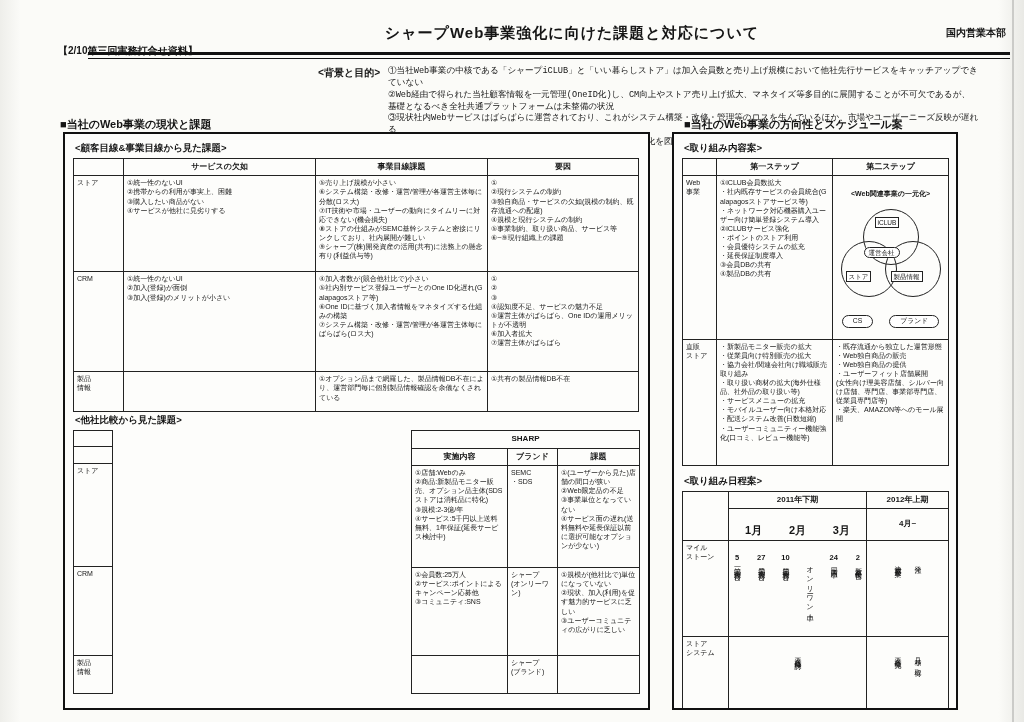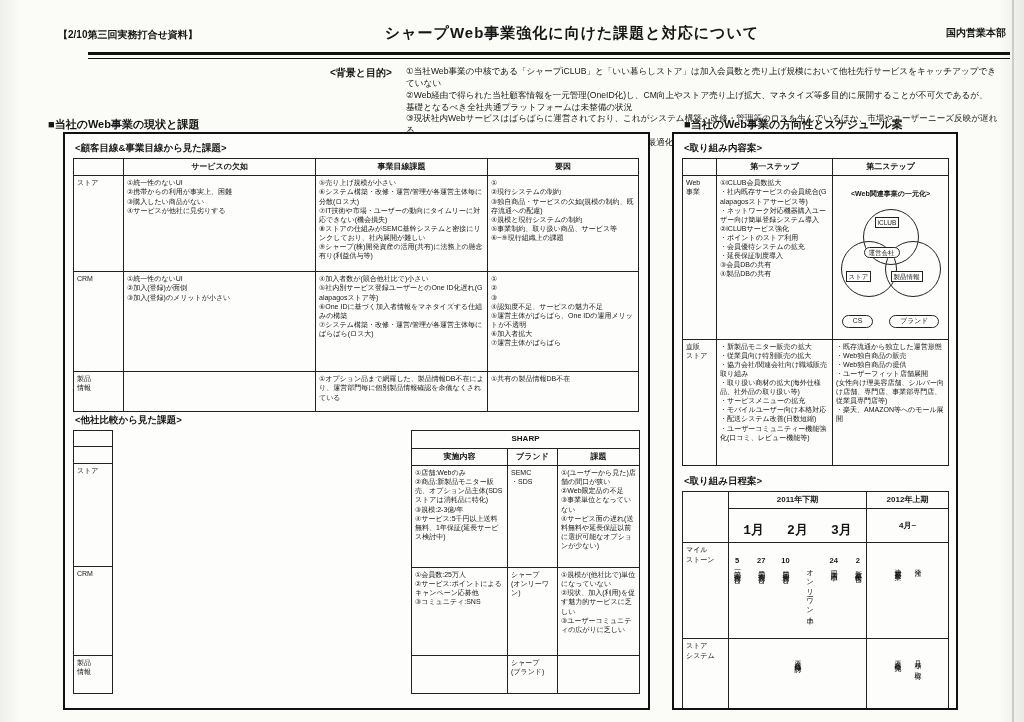--- a/index.html
+++ b/index.html
@@ -9,29 +9,29 @@
     font-family:"Liberation Sans","DejaVu Sans",sans-serif;
     color:#151515;
     -webkit-font-smoothing:antialiased;
   }
   .page{
     position:absolute;left:0;top:0;width:1024px;height:722px;
     background:linear-gradient(90deg,#eeeeea 0%,#fbfbf8 2%,#fbfbf8 97.5%,#e9e9e5 100%);
     overflow:hidden;
   }
   .scan-streak{position:absolute;top:0;bottom:0;left:1012px;width:2px;background:rgba(90,90,90,.25);}
-  .doc-tag{position:absolute;left:58px;top:28px;font-size:10px;font-weight:bold;}
+  .doc-tag{position:absolute;left:58px;top:44px;font-size:10px;font-weight:bold;}
   .doc-title{position:absolute;left:120px;right:0;top:24px;text-align:center;font-size:15px;font-weight:bold;letter-spacing:1px;}
   .doc-org{position:absolute;right:18px;top:26px;font-size:10px;font-weight:bold;text-align:right;}
   .header-rule{position:absolute;left:88px;top:52px;width:922px;height:3px;border-top:3px solid #111;border-bottom:1px solid #111;}
-  .bg-block{position:absolute;left:330px;top:66px;width:668px;display:flex;gap:6px;}
+  .bg-block{position:absolute;left:318px;top:66px;width:668px;display:flex;font-family:Liberation Mono, monospace;}
   .bg-label{font-size:10px;font-weight:bold;white-space:nowrap;flex:0 0 70px;}
   .bg-lines{font-size:8.6px;line-height:1.38;white-space:pre-line;}
   .sec-title{position:absolute;top:117px;font-size:11px;font-weight:bold;}
-  .sec-title.l{left:48px;}
+  .sec-title.l{left:60px;}
   .sec-title.r{left:672px;margin-left:12px;}
   .panel{position:absolute;top:132px;height:578px;border:2px solid #111;background:#fdfdfb;padding:6px 8px;box-sizing:border-box;overflow:hidden;}
   .panel.lp{left:63px;width:587px;}
   .panel.rp{left:672px;width:286px;}
   .tcaption{font-size:9.5px;font-weight:bold;margin:2px 0 3px 2px;}
   table.t{border-collapse:collapse;table-layout:fixed;}
   table.t th,table.t td{
     border:1px solid #222;
     font-size:7px;line-height:1.3;
     padding:2px 3px;vertical-align:top;text-align:left;
@@ -56,21 +56,21 @@
   .c3{left:46px;top:32px;}
   .vlabel{position:absolute;background:#fff;border:1px solid #222;font-size:6.5px;line-height:1.5;padding:0 2px;white-space:nowrap;}
   .l-iclub{left:36px;top:8px;}
   .l-center{left:25px;top:38px;border-radius:8px;padding:0 4px;}
   .l-store{left:7px;top:62px;}
   .l-pinfo{left:52px;top:62px;}
   .venn-pills{display:flex;justify-content:center;gap:16px;margin-top:5px;}
   .vpill{border:1.3px solid #222;border-radius:9px;font-size:6.8px;line-height:1.6;padding:0 10px;background:#fff;white-space:nowrap;}
   .t-sched{width:266px;margin-top:2px;}
   .months-cell{padding:2px 0;}
-  .months-cell span{display:inline-block;width:33%;font-size:13px;font-weight:bold;font-family:Liberation Mono, monospace;}
+  .months-cell span{display:inline-block;width:33%;font-size:11px;font-weight:bold;}
   th.m2012{text-align:left;padding-left:6px;font-size:7.5px;}
   .ms-row{display:flex;justify-content:space-between;padding:1px 3px;}
   .ms-item{display:flex;flex-direction:column;align-items:center;}
   .ms-date{font-size:7.5px;font-weight:bold;height:9px;}
   .vtext{writing-mode:vertical-rl;text-orientation:upright;font-size:7px;line-height:1.15;letter-spacing:1px;}
   .ms-2012{display:flex;justify-content:center;gap:12px;padding-top:8px;}
   .ss-2011{display:flex;justify-content:center;padding-top:4px;}
 </style>
 </head>
 <body>

